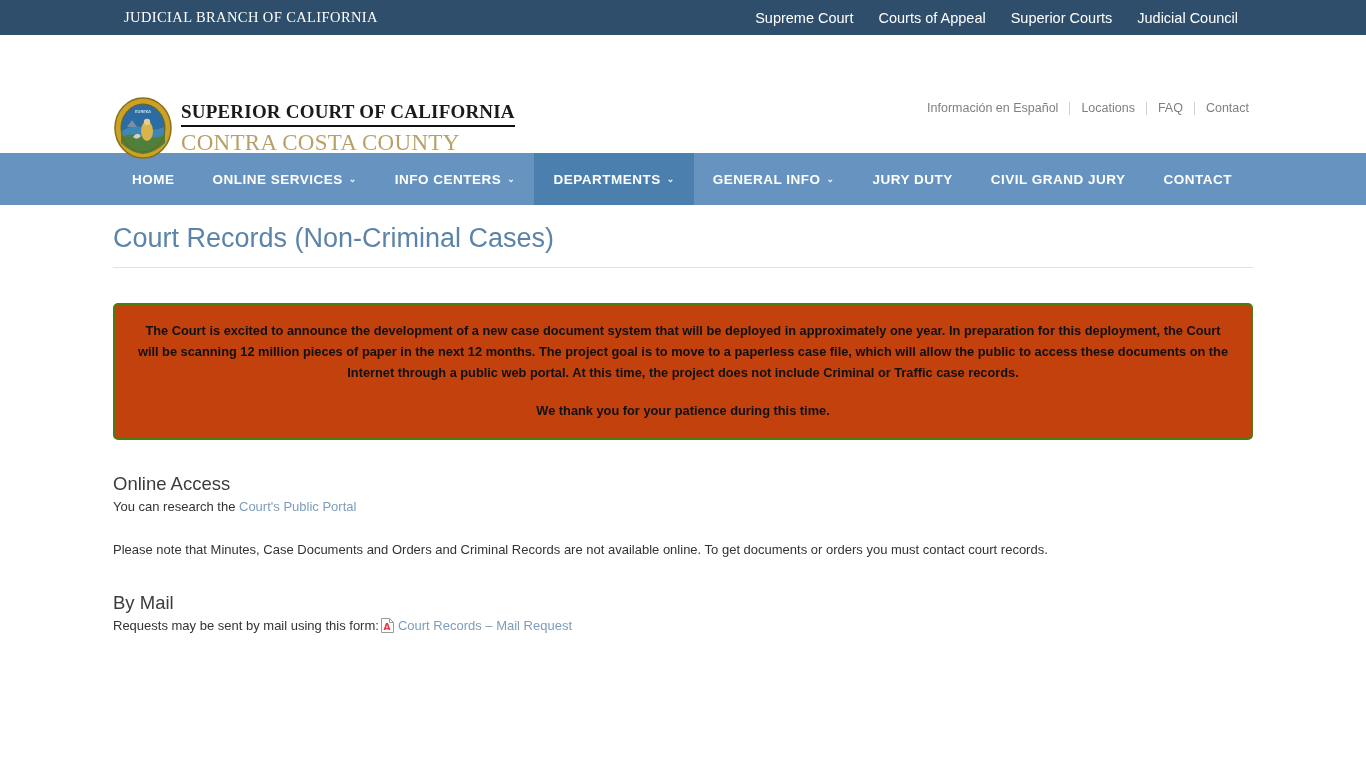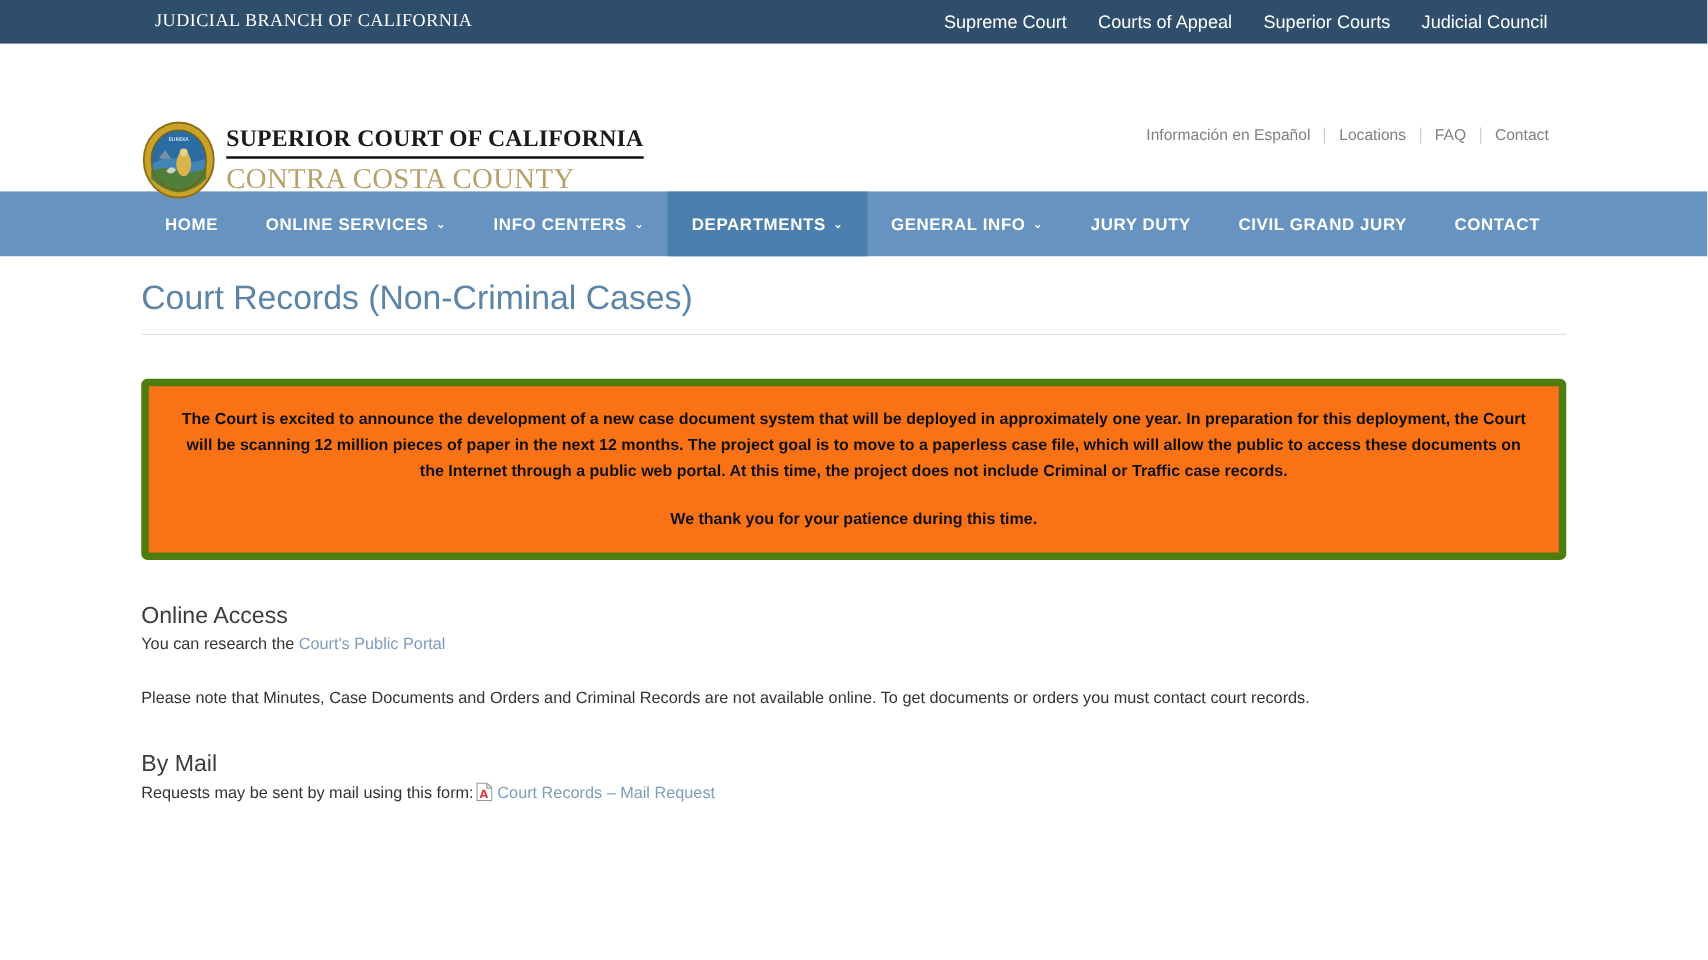--- a/index.html
+++ b/index.html
@@ -72,21 +72,21 @@
   }
   .logo-line2 {
     font-family: "Liberation Serif", serif;
     font-size: 23px;
     color: #b6a269;
     letter-spacing: 0.3px;
     margin-top: 3px;
   }
   .header-links {
     position: absolute;
-    right: 116px;
+    right: 106px;
     top: 66px;
     display: flex;
     align-items: center;
     font-size: 12.5px;
     color: #808080;
   }
   .header-links a {
     color: #808080;
     text-decoration: none;
     padding: 0 11px;
@@ -148,22 +148,22 @@
     white-space: nowrap;
   }
   .breadcrumb a { color: #7d9dba; text-decoration: none; }
   .breadcrumb .sepc { color: #7d9dba; padding: 0 3px; }
 
   
   .content { margin: 0 113px; }
 
   .notice-blue {
     margin-top: 35px;
-    background: #f97316;
-    border: 6px solid #4d7c0f;
+    background: #c2410c;
+    border: 2px solid #4d7c0f;
     border-radius: 5px;
     padding: 15px 22px 17px 22px;
     text-align: center;
   }
   .notice-blue p {
     margin: 0 0 17px 0;
     font-size: 12.8px;
     font-weight: bold;
     color: #111;
     line-height: 21px;

